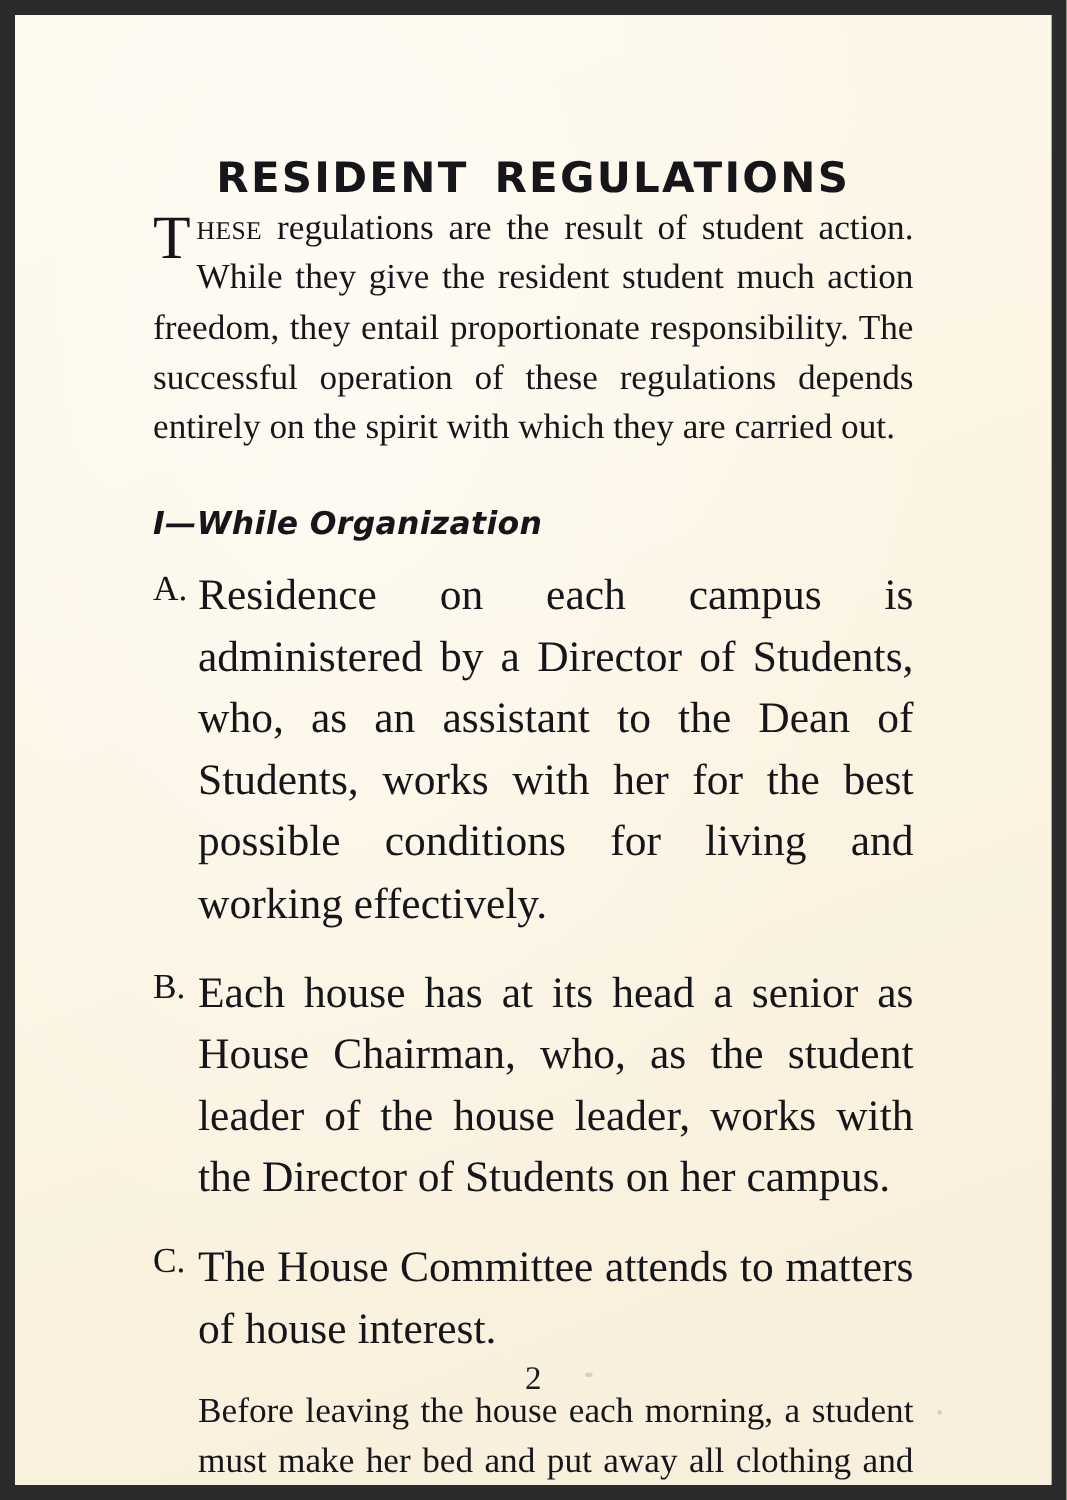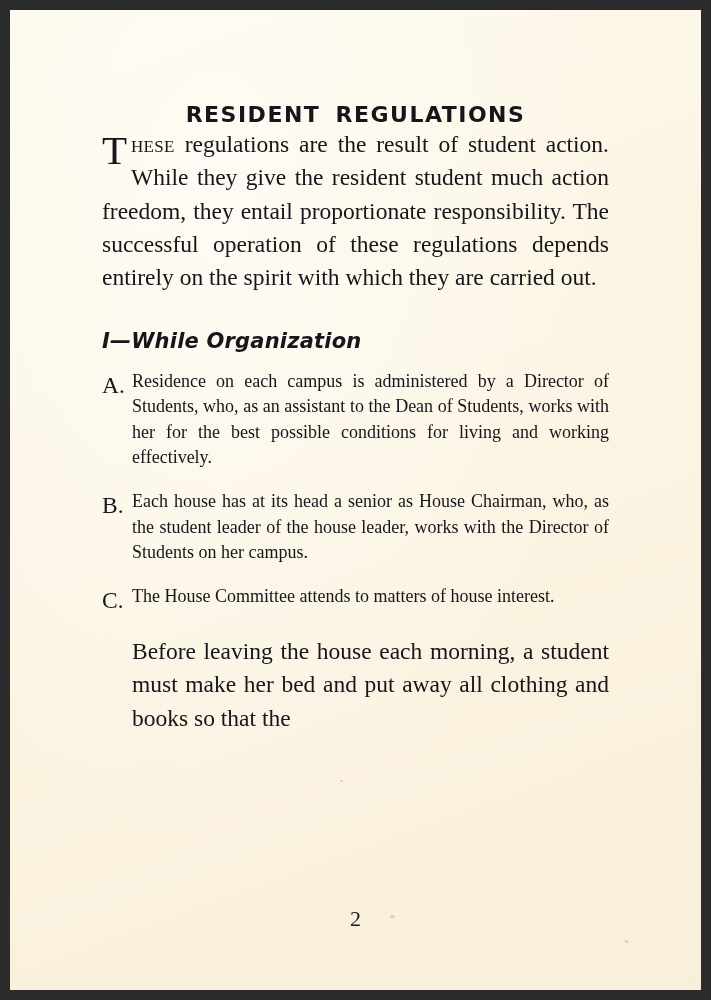--- a/index.html
+++ b/index.html
@@ -35,21 +35,21 @@
     pointer-events: none;
   }
   .content {
     position: relative;
     z-index: 2;
     padding: 0 92px;
   }
   h1.page-title {
     font-family: "DejaVu Sans", sans-serif;
     font-weight: bold;
-    font-size: 22px;
+    font-size: 28px;
     letter-spacing: 1.5px;
     text-align: center;
     color: #16161a;
     margin: 0;
     padding-top: 92px;
     word-spacing: 6px;
   }
   p.body-para {
     font-size: 23.5px;
     line-height: 1.42;
@@ -92,21 +92,21 @@
   }
   .list-item .marker {
     flex: 0 0 auto;
     width: 30px;
     font-size: 23.5px;
     line-height: 1.42;
     color: #15151a;
   }
   .list-item .item-text {
     flex: 1 1 auto;
-    font-size: 18px;
+    font-size: 29px;
     line-height: 1.42;
     color: #15151a;
     text-align: justify;
     text-justify: inter-word;
   }
   .rooms-para {
     margin-top: 14px;
     padding-left: 30px;
   }
   .page-number {

